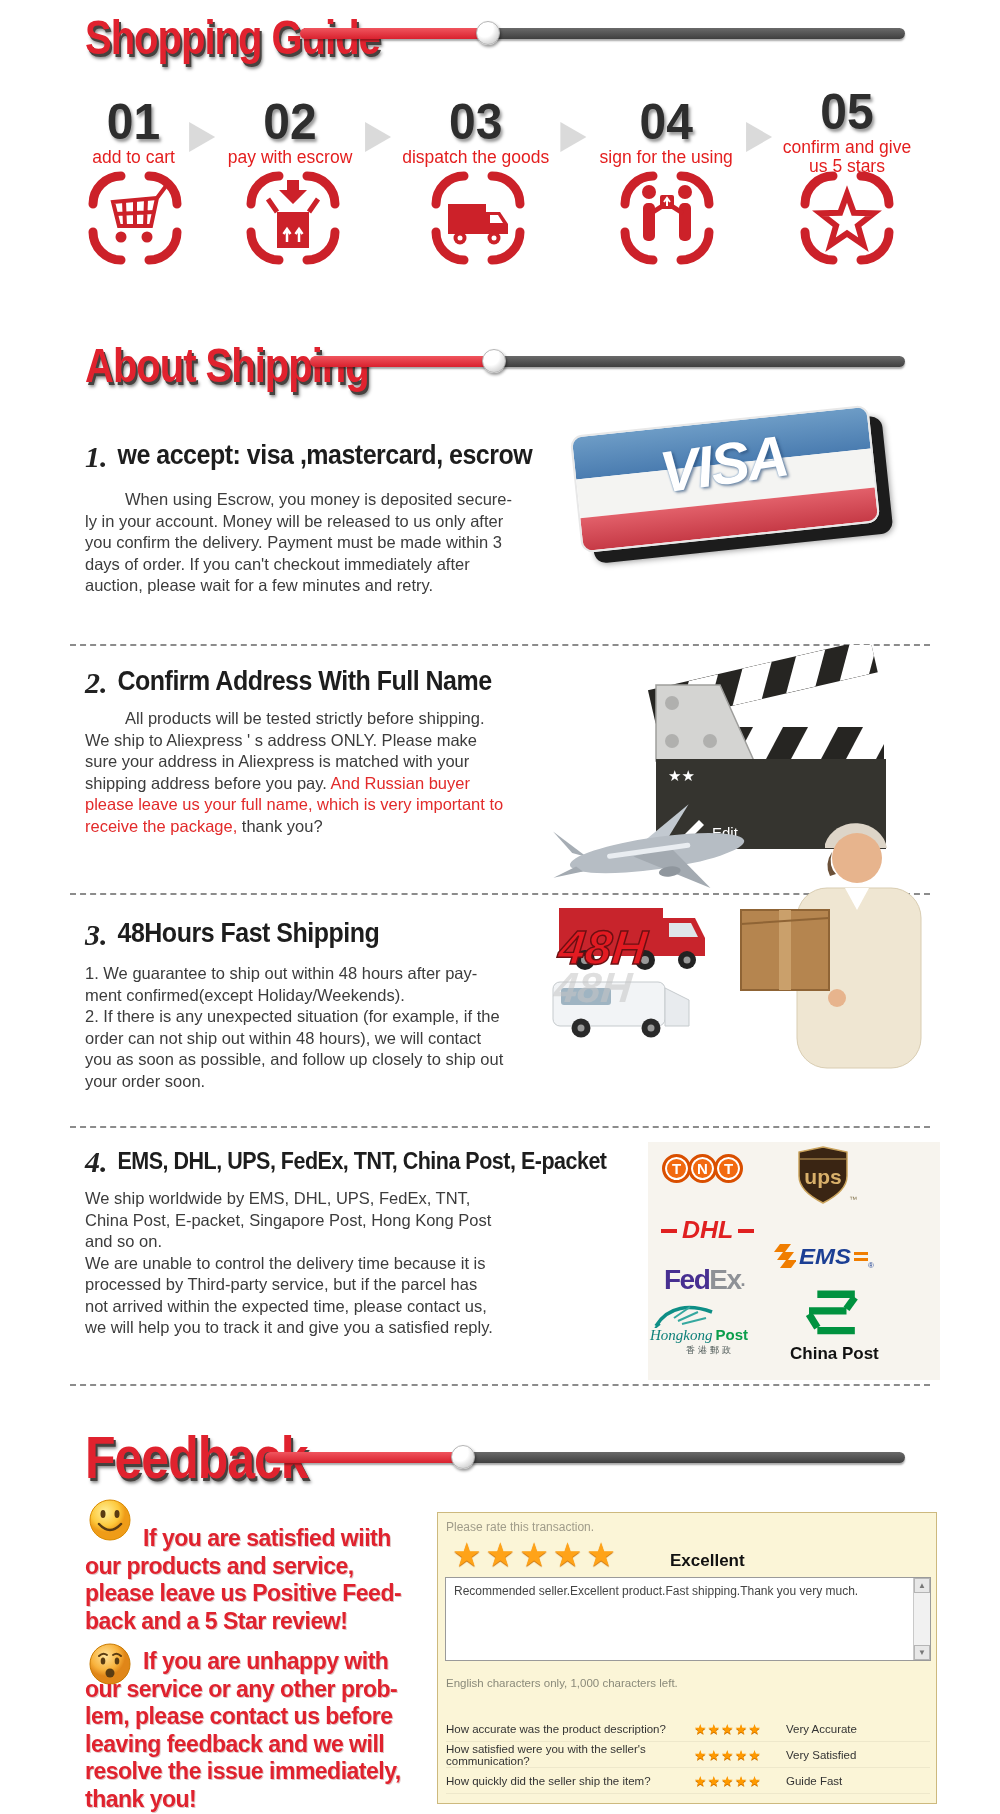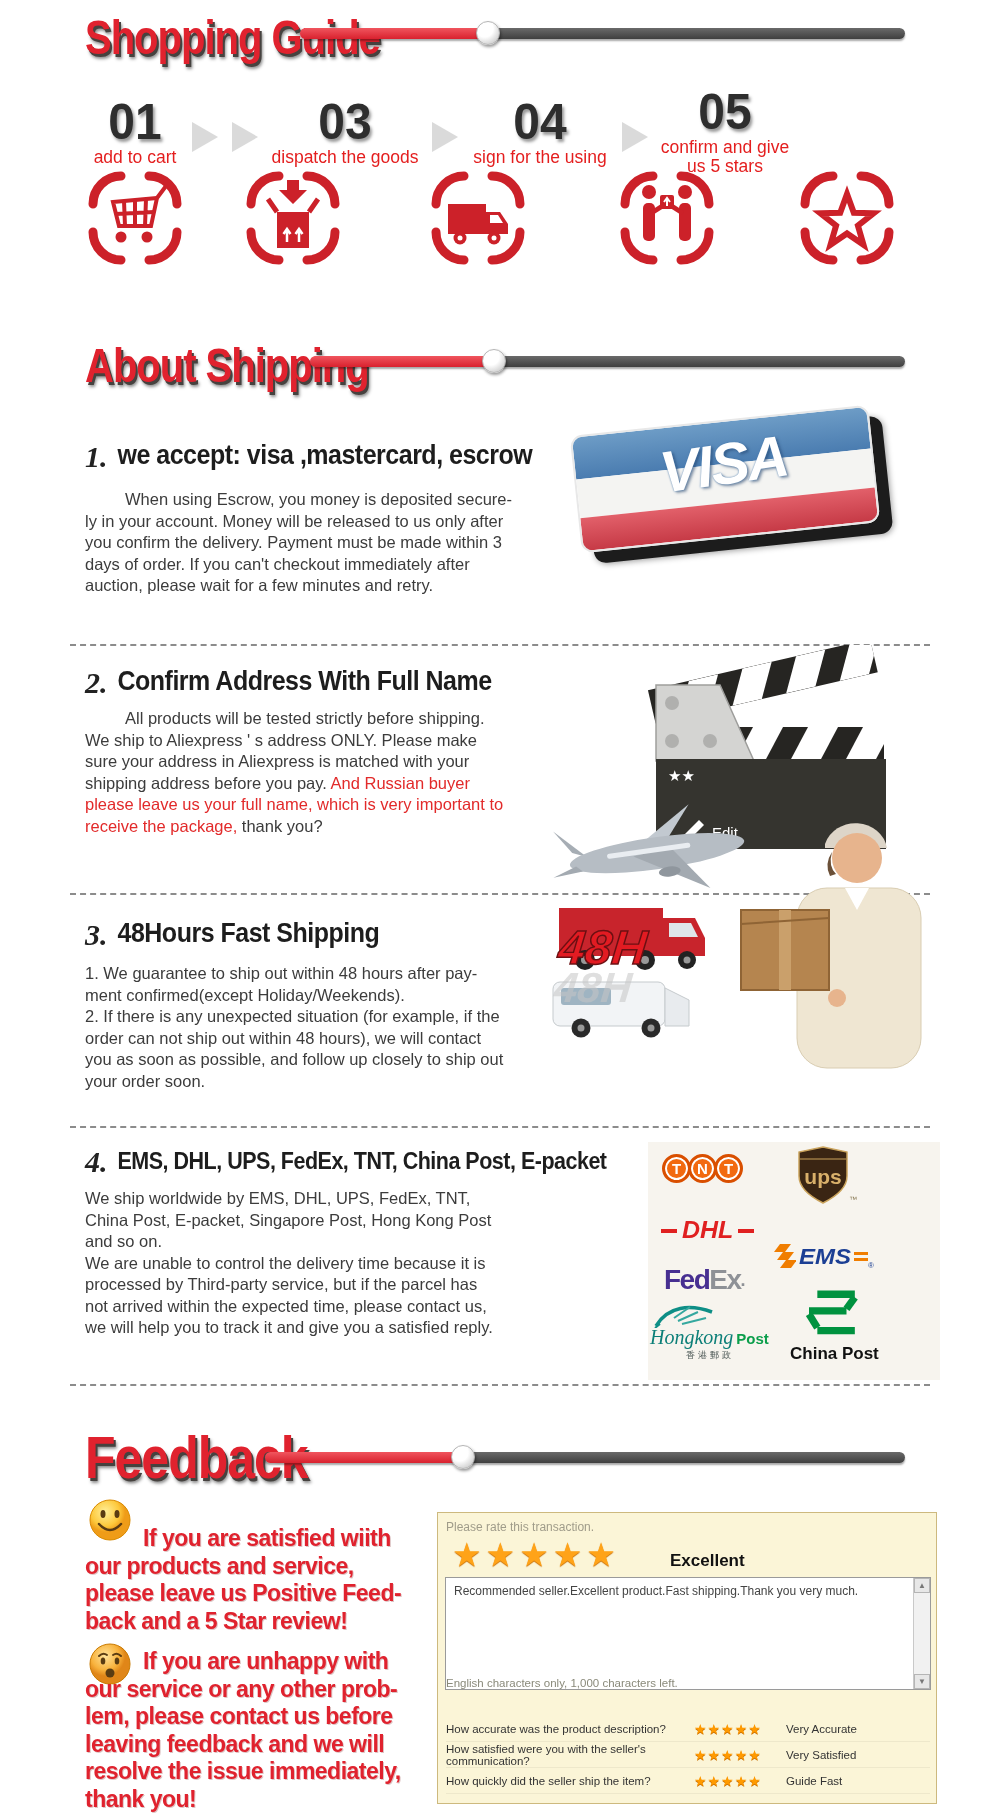--- a/index.html
+++ b/index.html
@@ -101,21 +101,21 @@
   .ems-t{font-style:italic;font-weight:900;font-size:24px;color:#1c3f94;margin:0 3px;transform:scaleY(.95)}
   .ems-bars{display:flex;flex-direction:column;gap:3px}
   .ems-bars i{display:block;width:14px;height:3px;background:#f07d00}
   .ems-reg{font-size:8px;color:#1c3f94;align-self:flex-end}
   #logo-fedex{left:16px;top:122px}
   .fedex-1{font-weight:900;font-size:28px;letter-spacing:-1.5px;color:#472f91}
   .fedex-2{font-weight:900;font-size:28px;letter-spacing:-1.5px;color:#8e9196}
   .fedex-dot{font-weight:900;font-size:18px;color:#8e9196}
   #logo-hk{left:2px;top:160px;display:block}
   .hk-line{display:flex;align-items:baseline;margin-top:-6px}
-  .hk-1{font-family:"Liberation Serif",serif;font-style:italic;font-size:20px;color:#0c7f78}
+  .hk-1{font-family:"Liberation Serif",serif;font-style:italic;font-size:15px;color:#0c7f78}
   .hk-2{font-weight:900;font-size:15px;color:#0b9e4b;margin-left:3px}
   .hk-cjk{font-size:9px;color:#4f5a58;letter-spacing:3px;margin-left:36px}
   #logo-cn{left:142px;top:146px;display:block;text-align:center}
   .cn-text{font-weight:700;font-size:17px;color:#111;margin-top:2px}
 
   
   .fb-face { position:absolute; width:44px; height:44px; }
   #fb-face1{left:88px;top:1498px}
   #fb-face2{left:88px;top:1642px}
   .fb-red { position:absolute; left:85px; width:360px; font-weight:900; font-size:23px; line-height:27.5px;
@@ -123,21 +123,21 @@
             text-shadow:1px 1px 0 rgba(120,20,20,.25);}
   #fb-red1{top:1505px; text-indent:58px;margin-top:20px;}
   #fb-red2{top:1648px; text-indent:58px;}
 
   .fb-form { position:absolute; left:437px; top:1512px; width:500px; height:292px;
              background:#fbf5d7; border:1px solid #cdb97e; font-size:12px; }
   .fb-rate-label{position:absolute;left:8px;top:7px;color:#a09c8a;font-size:12px;}
   .fb-bigstars{position:absolute;left:14px;top:22px;font-size:33px;letter-spacing:4px;color:#ffa318;
                text-shadow:0 1px 1px #c96e00;}
   .fb-overall{position:absolute;left:232px;top:38px;font-weight:700;font-size:17px;color:#111;}
-  .fb-ta{position:absolute;left:7px;top:64px;width:486px;height:113px;background:#fff;border:1px solid #9a9a9a;}
+  .fb-ta{position:absolute;left:7px;top:64px;width:486px;height:84px;background:#fff;border:1px solid #9a9a9a;}
   .fb-ta-text{position:absolute;left:8px;top:6px;right:26px;color:#444;font-size:12px;line-height:15px;}
   .fb-scroll{position:absolute;top:0;right:0;bottom:0;width:17px;background:#f1f1f1;border-left:1px solid #c9c9c9;}
   .sb-btn{position:absolute;left:0;right:0;height:15px;background:#e7e7e7;border:1px solid #b5b5b5;
           color:#777;font-size:8px;line-height:13px;text-align:center;}
   .sb-up{top:0}.sb-down{bottom:0}
   .fb-note{position:absolute;left:8px;top:164px;color:#8a8a7a;font-size:11.5px;}
   .fb-detail{position:absolute;left:8px;top:181px;width:484px;font-weight:700;font-size:12px;color:#151515;
              border-bottom:1px solid #cfc49a;padding-bottom:5px;}
   .fb-row{position:absolute;left:8px;width:484px;height:26px;display:flex;align-items:center;border-bottom:1px solid #eee8cb;}
   .fb-q{width:248px;font-size:11.5px;color:#333;}
@@ -156,20 +156,24 @@
     <div class="sl-gray"></div>
     <div class="sl-knob"></div>
   </div>
 
   <div class="steps">
     <div class="step s1">
       <div class="num">01</div>
       <div class="lbl">add to cart</div>
     </div>
     <div class="arrow"></div>
+    <div class="step s2">
+      <div class="num">02</div>
+      <div class="lbl">pay with escrow</div>
+    </div>
     <div class="arrow"></div>
     <div class="step s3">
       <div class="num">03</div>
       <div class="lbl">dispatch the goods</div>
     </div>
     <div class="arrow"></div>
     <div class="step s4">
       <div class="num">04</div>
       <div class="lbl">sign for the using</div>
     </div>

